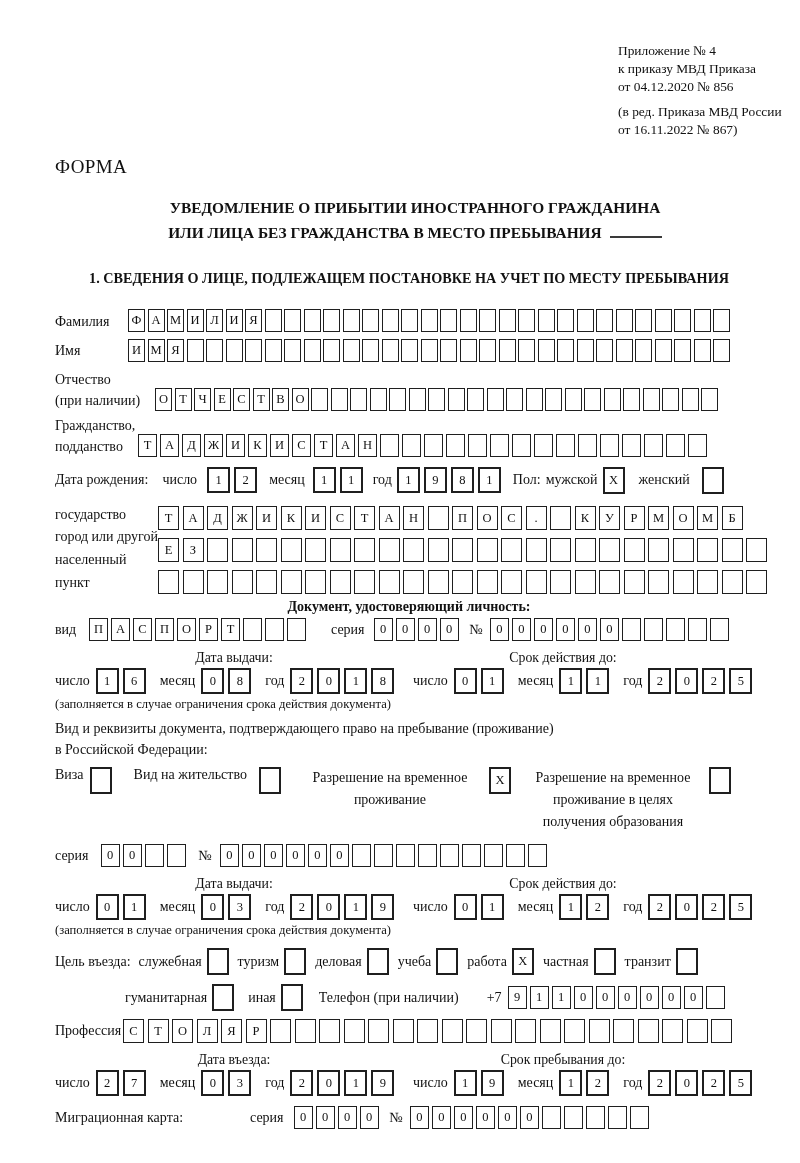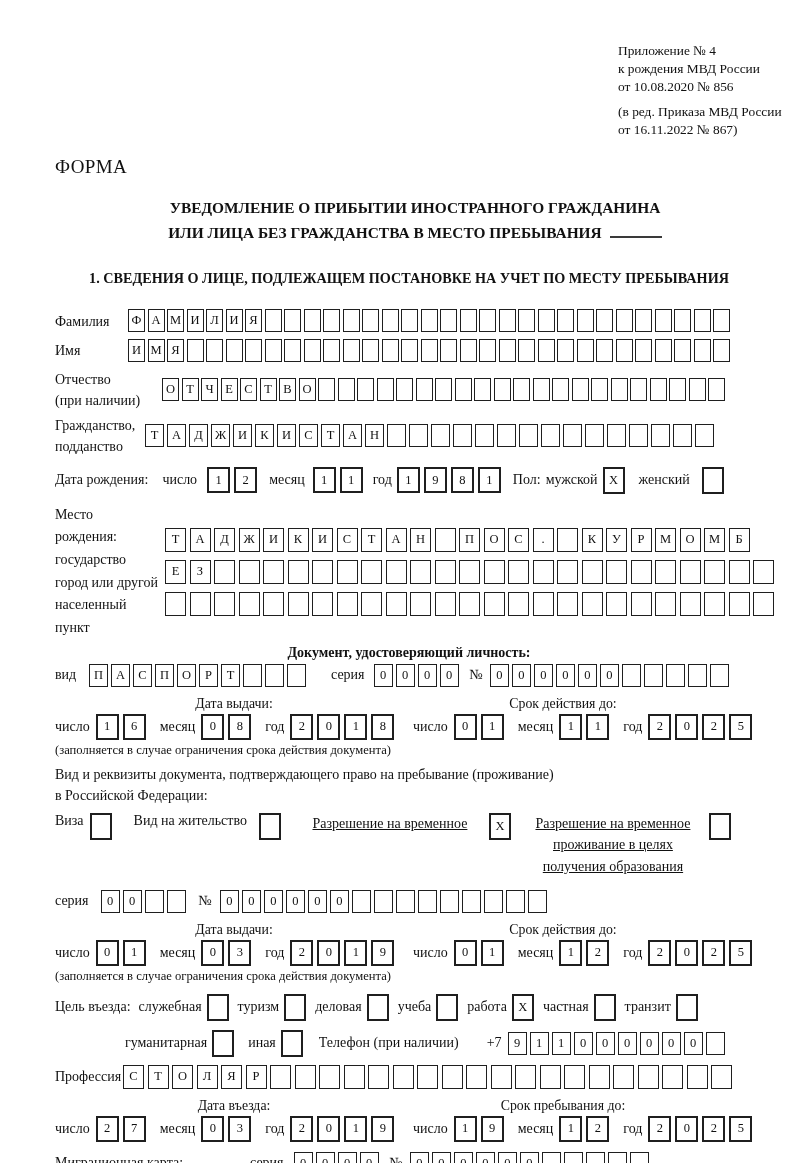--- a/index.html
+++ b/index.html
@@ -9,21 +9,21 @@
   
   .annex{margin-left:563px;line-height:1.34;font-size:13.4px;}
   .annex div{white-space:nowrap;}
   .annex .gap{margin-top:7px;}
   .formlabel{text-align:left;padding-right:12px;font-weight:normal;font-size:19px;margin-top:17px;letter-spacing:.4px;}
   .title{text-align:center;font-weight:bold;font-size:15.4px;margin-top:18px;line-height:1.62;}
   .uline{display:inline-block;width:52px;border-bottom:2.5px solid #3a3a3a;margin-left:8px;}
   .sect{text-align:center;font-weight:bold;font-size:14.2px;margin-top:24px;white-space:nowrap;margin-left:-12px;}
   
   .frow{display:flex;align-items:center;margin-top:7px;}
-  .frow.start{align-items:center;gap:7px;}
+  .frow.start{align-items:flex-end;}
   .lblcol{flex:0 0 auto;line-height:1.5;}
   .lbl{white-space:nowrap;}
   
   .cells{display:flex;align-items:center;flex:0 0 auto;}
   .cell{flex:0 0 auto;display:flex;align-items:center;justify-content:center;border:1.5px solid #1f1f1f;
         height:21px;font-size:12.5px;background:#fff;box-sizing:content-box;}
   .s .cell{width:15px;margin-right:2.5px;}
   .m .cell{width:17px;margin-right:3px;}
   .l .cell{width:19px;height:22px;margin-right:3.5px;}
   .d .cell{width:19px;height:22px;border-width:2px;margin-right:4px;}
@@ -35,36 +35,36 @@
   .dvals{display:flex;align-items:center;margin-top:2px;}
   .dgroup{display:flex;align-items:center;}
   .dgroup .lbl{margin-right:6px;}
   .dgroup .cells{margin-right:10px;}
   .dg-left{width:358px;}
   .dg-right{}
   .rnote{padding-right:14px;font-size:12.6px;margin-top:3px;}
   
   .optrow{display:flex;align-items:flex-start;margin-top:9px;}
   .opt{display:flex;align-items:flex-start;}
-  .optlbl{line-height:1.55;text-decoration:underline;}
+  .optlbl{line-height:1.55;}
   .optlbl.center{text-align:center;}
   
   .prow{display:flex;align-items:center;}
   .pitem{display:flex;align-items:center;margin-right:9px;}
   .pitem .lbl{margin-right:5px;}
 </style>
 </head>
 <body>
 
 <div class="page">
 
   <div class="annex">
     <div>Приложение № 4</div>
-    <div>к рождения МВД России</div>
-    <div>от 10.08.2020 № 856</div>
+    <div>к приказу МВД Приказа</div>
+    <div>от 04.12.2020 № 856</div>
     <div class="gap">(в ред. Приказа МВД России</div>
     <div>от 16.11.2022 № 867)</div>
   </div>
 
   <div class="formlabel">ФОРМА</div>
 
   <div class="title">
     <div>УВЕДОМЛЕНИЕ О ПРИБЫТИИ ИНОСТРАННОГО ГРАЖДАНИНА</div>
     <div><span>ИЛИ ЛИЦА БЕЗ ГРАЖДАНСТВА В МЕСТО ПРЕБЫВАНИЯ</span><span class="uline"></span></div>
   </div>
@@ -243,21 +243,20 @@
         <span class="cell">X</span>
       </span>
     <span class="lbl" style="margin-right:12px;">женский</span>
     <span class="cells chk">
         <span class="cell"></span>
       </span>
   </div>
 
   <div class="frow start" style="margin-top:10px;">
     <div class="lblcol" style="width:103px;line-height:1.62;">
-      <div>Место рождения:</div>
       <div>государство</div>
       <div>город или другой</div>
       <div>населенный пункт</div>
     </div>
     <div>
       <div class="cells l" style="margin-bottom:8px;">
           <span class="cell">Т</span>
           <span class="cell">А</span>
           <span class="cell">Д</span>
           <span class="cell">Ж</span>
@@ -436,20 +435,21 @@
     </div>
     <div class="opt" style="margin-left:22px;">
       <span class="lbl" style="margin-right:12px;">Вид на жительство</span>
       <span class="cells chk">
           <span class="cell"></span>
         </span>
     </div>
     <div class="opt" style="margin-left:20px;">
       <div class="optlbl center" style="width:178px;margin-right:10px;">
         <div>Разрешение на временное</div>
+        <div>проживание</div>
       </div>
       <span class="cells chk">
           <span class="cell">X</span>
         </span>
     </div>
     <div class="opt" style="margin-left:16px;">
       <div class="optlbl center" style="width:172px;margin-right:10px;">
         <div>Разрешение на временное</div>
         <div>проживание в целях</div>
         <div>получения образования</div>

